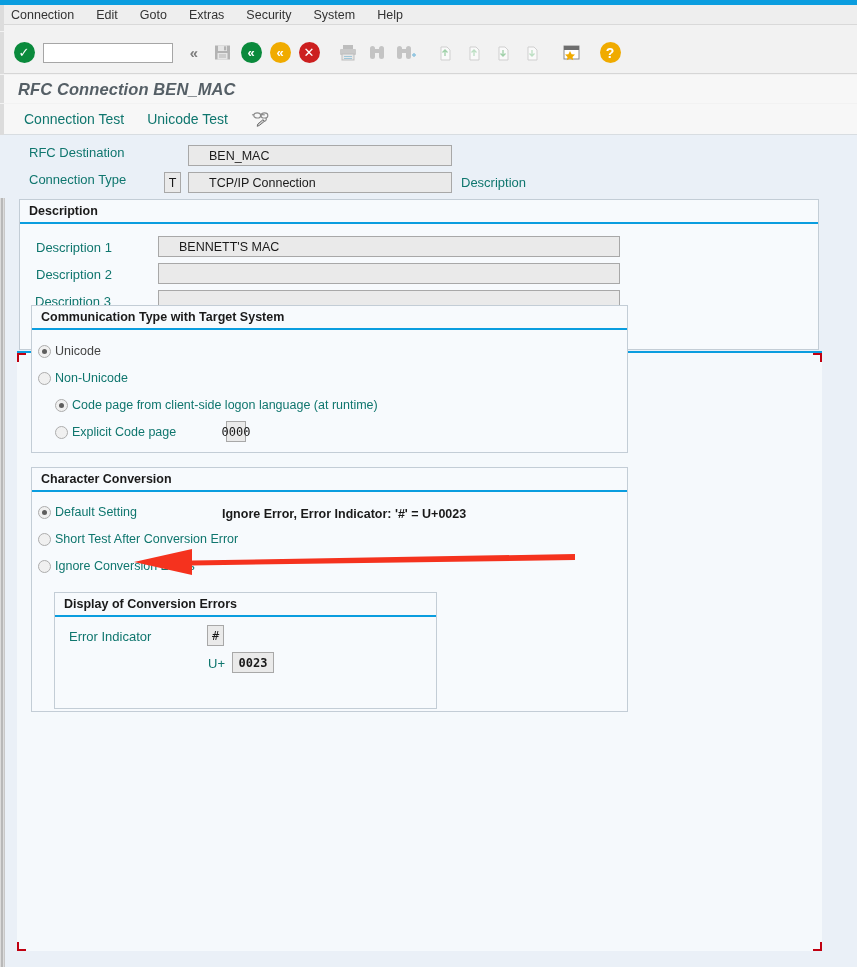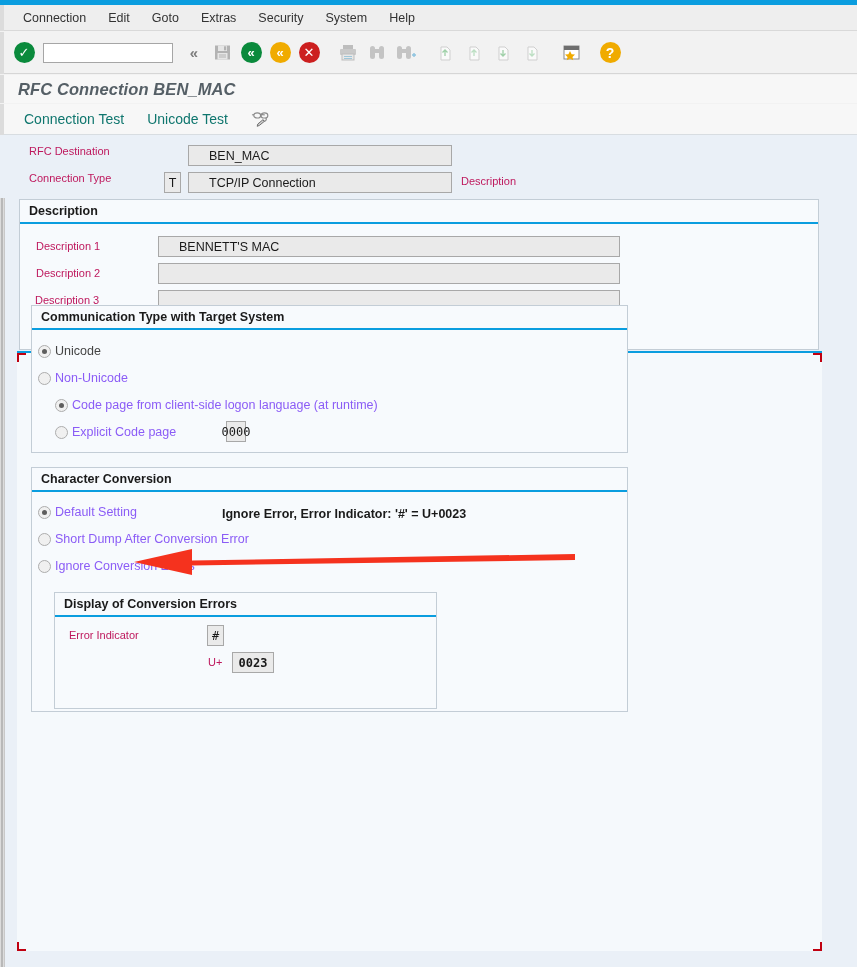--- a/index.html
+++ b/index.html
@@ -16,25 +16,25 @@
   #app { position: relative; width: 857px; height: 967px; background: #f2f2f2; }
 
   
   .top-accent {
     position: absolute; left: 0; top: 0; width: 857px; height: 5px;
     background: #0a9ddf;
   }
 
   
   .menubar {
-    position: absolute; left: 0; top: 5px; width: 857px; height: 26px;
+    position: absolute; left: 0; top: 5px; width: 857px; height: 20px;
     background: #eeeeee;
     border-bottom: 1px solid #d9d9d9;
     display: flex; align-items: center;
-    padding-left: 12px;
+    padding-left: 0;
   }
   .menubar .edge { position:absolute; left:0; top:0; width:4px; height:26px; background:#dcdcdc; }
   .menu-item {
     font-size: 12.5px; color: #333; padding: 3px 11px; cursor: default;
     white-space: nowrap;
   }
 
   
   .toolbar {
     position: absolute; left: 0; top: 32px; width: 857px; height: 42px;
@@ -97,21 +97,21 @@
     position: absolute; left: 0; top: 135px; width: 857px; height: 832px;
     background: #eaf0f7;
   }
   .left-rail { position:absolute; left:0; top:0; width:5px; height:832px; background:#dcdcdc;
                border-right:1px solid #c8c8c8; }
   .left-rail-inner { position:absolute; left:1px; top:0; width:2px; height:832px; background:#b8b8b8; }
 
   
   .hdr { position: absolute; left: 0; top: 0; width: 857px; height: 63px; background:#eaf0f7; }
   .frow { position: absolute; display: flex; align-items: center; }
-  .flabel { font-size: 11px; color: #be185d; }
+  .flabel { font-size: 13px; color: #0f766e; }
   .finput {
     background: #eaeaea; border: 1px solid #a8a8a8;
     height: 21px; font-size: 12.5px; color: #1a1a1a;
     display: flex; align-items: center; padding: 0 20px;
     white-space: nowrap; overflow: hidden;
   }
   .ftiny {
     background: #eaeaea; border: 1px solid #a8a8a8; height: 21px; width: 17px;
     font-size: 12.5px; color: #1a1a1a; display:flex; align-items:center; justify-content:center;
   }
@@ -171,21 +171,21 @@
 
   
   .radio-row { display: flex; align-items: center; }
   .rdo {
     width: 13px; height: 13px; border-radius: 50%;
     border: 1px solid #adadad; background: #f0f0f0;
     display: inline-flex; align-items: center; justify-content: center;
     flex: 0 0 auto; margin-right: 4px;
   }
   .rdo .dot { width: 5px; height: 5px; border-radius: 50%; background: #5e5e5e; }
-  .rdo-label { font-size: 12.5px; color: #8b5cf6; white-space: nowrap; }
+  .rdo-label { font-size: 12.5px; color: #0f766e; white-space: nowrap; }
   .rdo-label.dark { color: #444; }
 
   .static-text { font-size: 12.5px; color: #1a1a1a; font-weight: bold; white-space: nowrap; }
 
   .mono-field {
     background: #eaeaea; border: 1px solid #a8a8a8; height: 21px;
     font-family: "DejaVu Sans Mono", "Liberation Mono", monospace;
     font-size: 12px; color: #1a1a1a;
     display: flex; align-items: center; justify-content: center;
   }
@@ -431,21 +431,21 @@
           <div class="radio-row" style="position:absolute;left:6px;top:13px;">
             <span class="rdo">
                 <span class="dot"></span>
               </span>
             <span class="rdo-label">Default Setting</span>
           </div>
           <div class="static-text" style="position:absolute;left:190px;top:15px;">Ignore Error, Error Indicator: '#' = U+0023</div>
 
           <div class="radio-row" style="position:absolute;left:6px;top:40px;">
             <span class="rdo"></span>
-            <span class="rdo-label">Short Dump After Conversion Error</span>
+            <span class="rdo-label">Short Test After Conversion Error</span>
           </div>
 
           <div class="radio-row" style="position:absolute;left:6px;top:67px;">
             <span class="rdo"></span>
             <span class="rdo-label">Ignore Conversion Errors</span>
           </div>
 
           <div class="group" id="dispGroup">
             <div class="group-title">Display of Conversion Errors</div>
             <div class="group-rule"></div>

